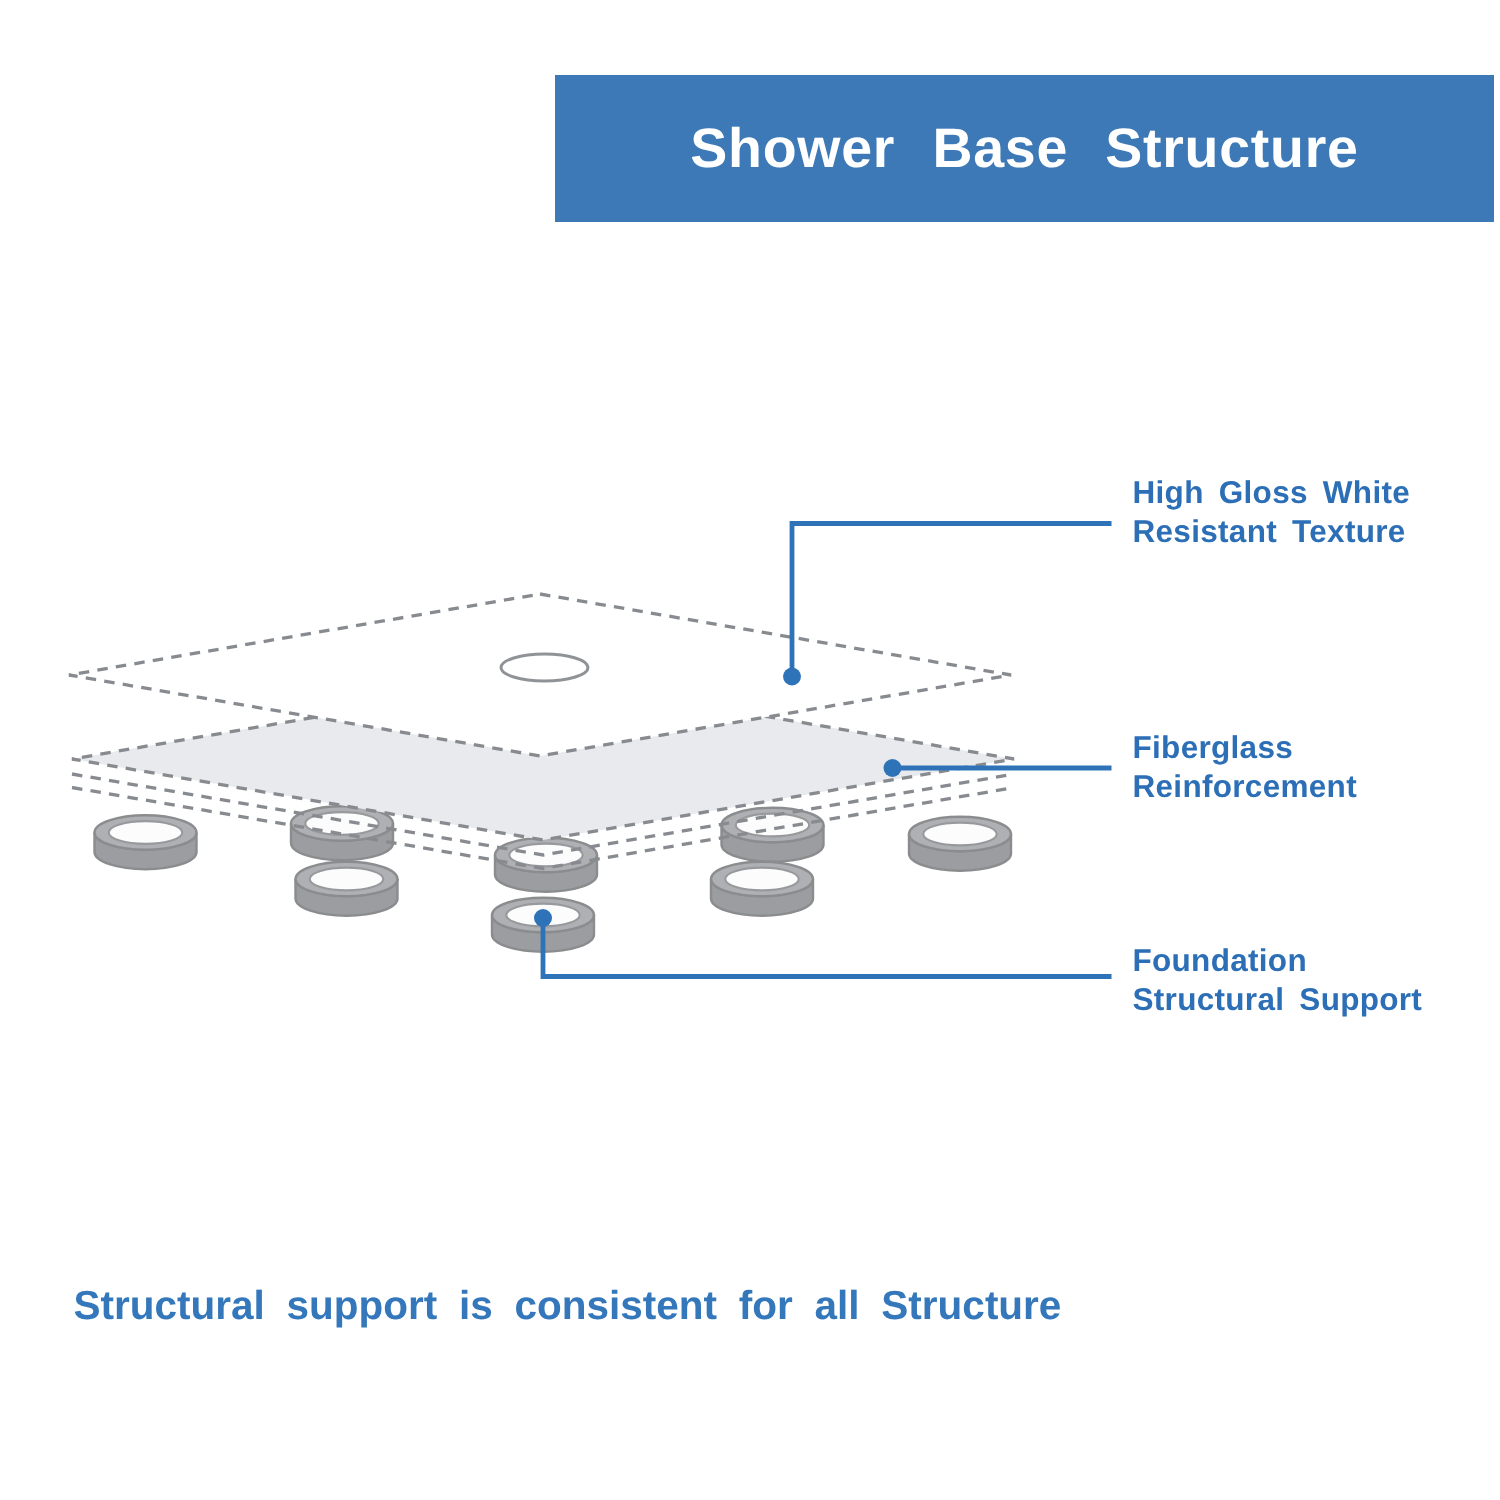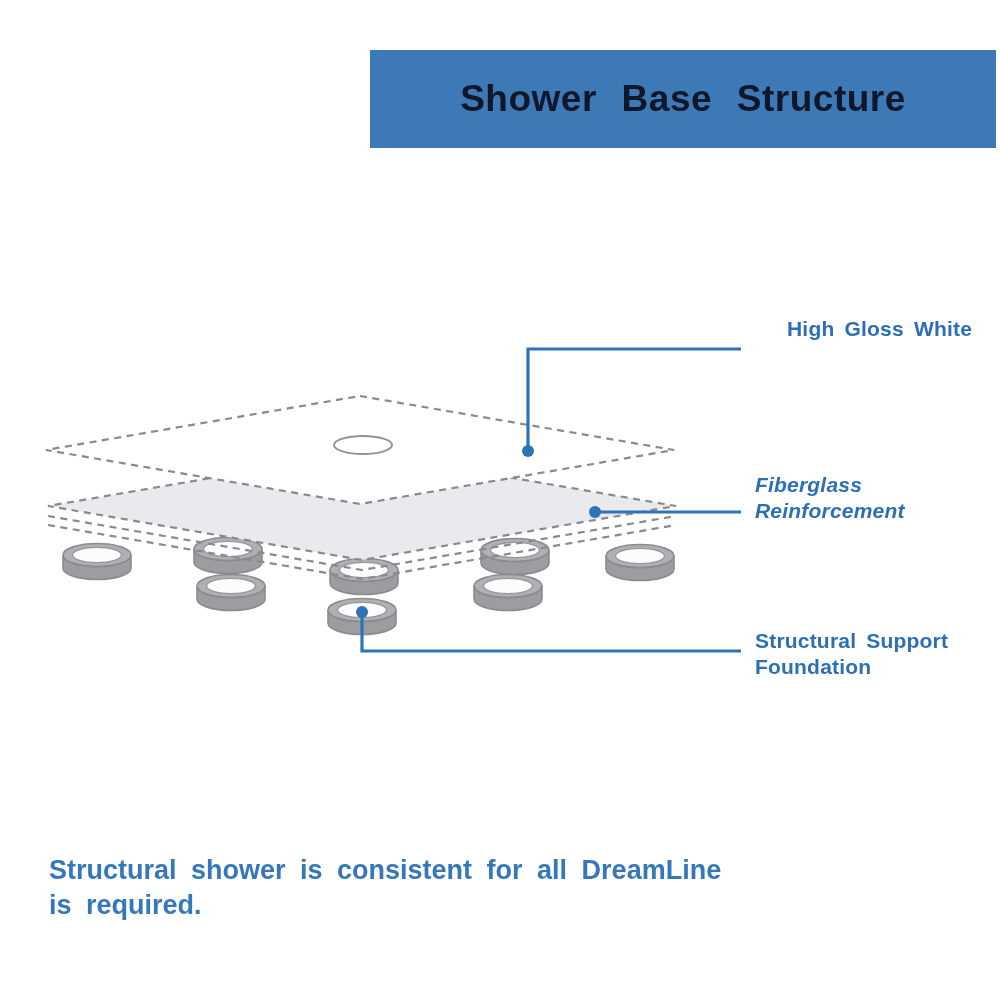--- a/index.html
+++ b/index.html
@@ -11,42 +11,42 @@
     overflow: hidden;
   }
   .banner {
     position: absolute;
     left: 370px; top: 50px;
     width: 626px; height: 98px;
     background: #3d79b6;
     display: flex; align-items: center; justify-content: center;
   }
   .banner-title {
-    color: #0f172a;
+    color: #ffffff;
     font-size: 37px;
     font-weight: bold;
     letter-spacing: 0.5px;
     word-spacing: 14px;
     white-space: nowrap;
     text-align: right;
   }
   .diagram-svg { position: absolute; left: 0; top: 0; }
   .callout {
     position: absolute;
     left: 755px;
     color: #2d6fb6;
     font-size: 21px;
     font-weight: bold;
     line-height: 26px;
     letter-spacing: 0.2px;
     word-spacing: 4px;
     white-space: nowrap;
   }
-  .callout-1 { top: 316px; margin-left: 32px; }
-  .callout-2 { top: 472px; font-style: italic; }
+  .callout-1 { top: 316px; }
+  .callout-2 { top: 486px; }
   .callout-3 { top: 628px; }
   .footer {
     position: absolute;
     left: 49px; top: 853px;
     color: #3478bb;
     font-size: 27px;
     font-weight: bold;
     line-height: 35px;
     word-spacing: 7px;
     white-space: nowrap;
@@ -115,28 +115,28 @@
   </g>
 
   <g>
     <polyline points="362,614 362,651 741,651" fill="none" stroke="#2e73b8" stroke-width="3.2"></polyline>
     <circle cx="362" cy="612" r="6" fill="#2e73b8"></circle>
   </g>
 </svg>
 
 <div class="callout callout-1">
   <div>High Gloss White</div>
+  <div>Resistant Texture</div>
 </div>
 
 <div class="callout callout-2">
   <div>Fiberglass</div>
   <div>Reinforcement</div>
 </div>
 
 <div class="callout callout-3">
+  <div>Foundation</div>
   <div>Structural Support</div>
-  <div>Foundation</div>
 </div>
 
 <div class="footer">
-  <div>Structural shower is consistent for all DreamLine</div>
-  <div>is required.</div>
+  <div>Structural support is consistent for all Structure</div>
 </div>
 
 </body></html>

